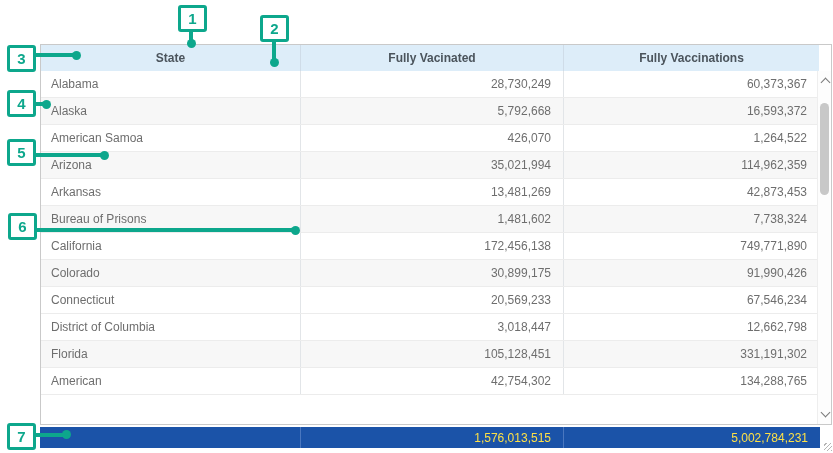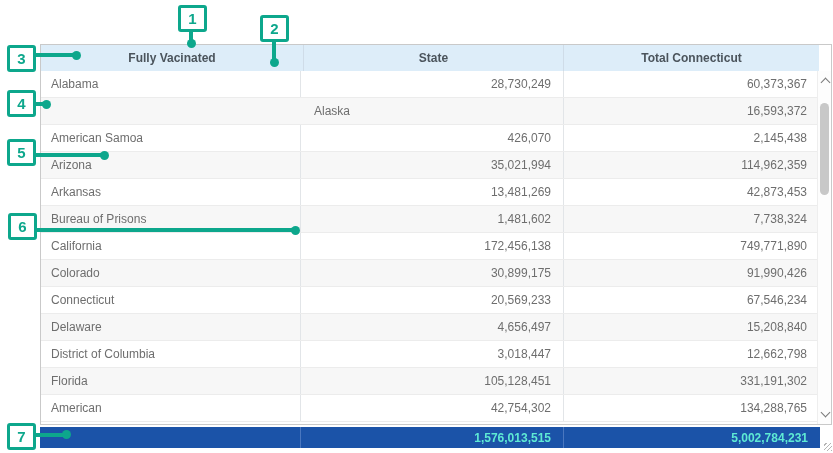--- a/index.html
+++ b/index.html
@@ -44,21 +44,21 @@
     border-left:1px solid #eee;box-sizing:border-box;}
   .chev{position:absolute;left:4px;width:6px;height:6px;
     border-right:1.6px solid #7a7a7a;border-bottom:1.6px solid #7a7a7a;}
   .chev-up{top:8px;transform:rotate(-135deg);}
   .chev-down{bottom:8px;transform:rotate(45deg);}
   .scroll-thumb{position:absolute;left:2px;top:32px;width:9px;height:92px;background:#c8c8c8;border-radius:5px;}
 
   
   .summary-row{position:absolute;left:40px;top:427px;width:780px;height:21px;
     background:var(--summary-bg);display:flex;}
-  .sum-cell{font-size:12px;font-weight:bold;color:#5eead4;display:flex;align-items:center;
+  .sum-cell{font-size:12px;font-weight:normal;color:#fde047;display:flex;align-items:center;
     justify-content:flex-end;box-sizing:border-box;white-space:nowrap;}
   .sum-c1{width:260px;}
   .sum-c2{width:263px;padding-right:12px;border-left:1px solid var(--summary-div);}
   .sum-c3{width:257px;padding-right:12px;border-left:1px solid var(--summary-div);}
 
   
   .resize-grip{position:absolute;right:1px;bottom:2px;width:8px;height:8px;
     background:repeating-linear-gradient(-45deg,#b5b5b5 0 1px,transparent 1px 3px);}
 
   
@@ -76,40 +76,41 @@
   #co6-box{left:8px;top:213px;}  #co6-stem{left:35px;top:228px;width:259px;height:4px;}#co6-dot{left:291px;top:226px;}
   #co7-box{left:7px;top:423px;}  #co7-stem{left:35px;top:433px;width:30px;height:4px;} #co7-dot{left:62px;top:430px;}
 </style>
 </head>
 <body>
 
 <div class="screen">
 
   <div class="table-widget">
     <div class="thead">
+      <div class="th c1">State</div>
       <div class="th c2">Fully Vacinated</div>
-      <div class="th c1">State</div>
-      <div class="th c3">Total Connecticut</div>
+      <div class="th c3">Fully Vaccinations</div>
       <div class="th-cap"></div>
     </div>
     <div class="tbody">
       <div class="rows" id="rows">
           <div class="trow">
     <div class="td td-state">Alabama</div>
     <div class="td td-num">28,730,249</div>
     <div class="td td-num td-last">60,373,367</div>
   </div>
           <div class="trow alt">
     <div class="td td-state">Alaska</div>
+    <div class="td td-num">5,792,668</div>
     <div class="td td-num td-last">16,593,372</div>
   </div>
           <div class="trow">
     <div class="td td-state">American Samoa</div>
     <div class="td td-num">426,070</div>
-    <div class="td td-num td-last">2,145,438</div>
+    <div class="td td-num td-last">1,264,522</div>
   </div>
           <div class="trow alt">
     <div class="td td-state">Arizona</div>
     <div class="td td-num">35,021,994</div>
     <div class="td td-num td-last">114,962,359</div>
   </div>
           <div class="trow">
     <div class="td td-state">Arkansas</div>
     <div class="td td-num">13,481,269</div>
     <div class="td td-num td-last">42,873,453</div>
@@ -126,25 +127,20 @@
   </div>
           <div class="trow alt">
     <div class="td td-state">Colorado</div>
     <div class="td td-num">30,899,175</div>
     <div class="td td-num td-last">91,990,426</div>
   </div>
           <div class="trow">
     <div class="td td-state">Connecticut</div>
     <div class="td td-num">20,569,233</div>
     <div class="td td-num td-last">67,546,234</div>
-  </div>
-          <div class="trow alt">
-    <div class="td td-state">Delaware</div>
-    <div class="td td-num">4,656,497</div>
-    <div class="td td-num td-last">15,208,840</div>
   </div>
           <div class="trow">
     <div class="td td-state">District of Columbia</div>
     <div class="td td-num">3,018,447</div>
     <div class="td td-num td-last">12,662,798</div>
   </div>
           <div class="trow alt">
     <div class="td td-state">Florida</div>
     <div class="td td-num">105,128,451</div>
     <div class="td td-num td-last">331,191,302</div>

